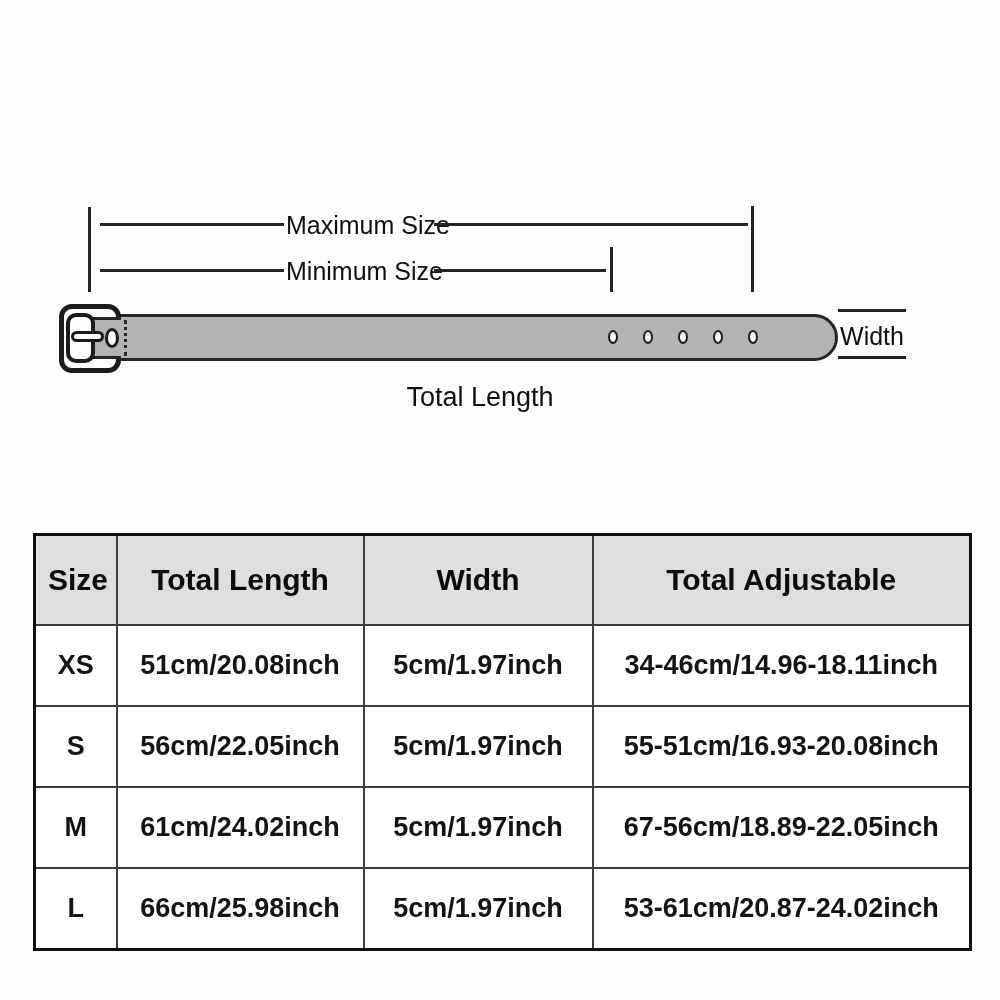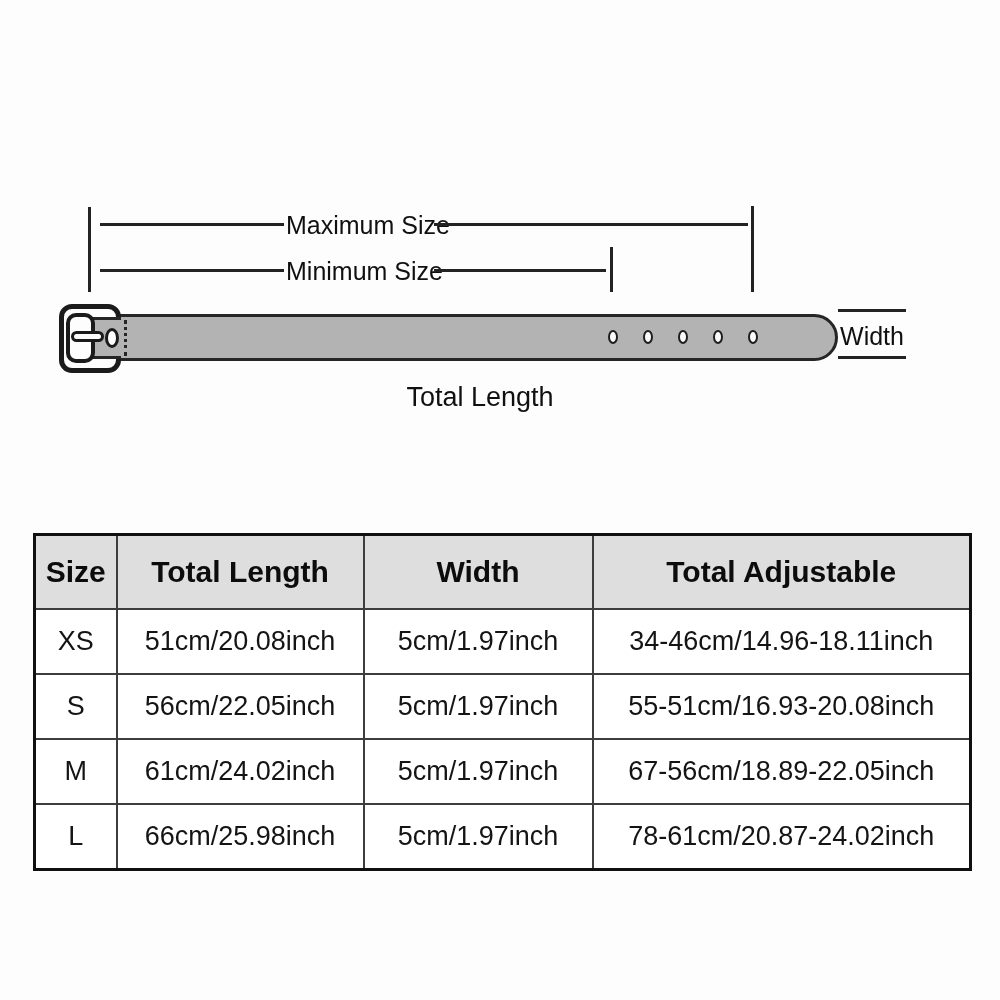--- a/index.html
+++ b/index.html
@@ -49,26 +49,26 @@
     background:#fdfdfd;border:3px solid #1b1b1b;border-radius:50%;box-sizing:border-box;
   }
   
   .size-table{
     position:absolute;left:33px;top:533px;width:936px;
     border-collapse:collapse;table-layout:fixed;background:#ffffff;
     border:3px solid #101010;
   }
   .size-table th,.size-table td{
     border:2px solid #3d3d3d;text-align:center;vertical-align:middle;
-    padding:4px;overflow:hidden;white-space:nowrap;
+    padding:12px;overflow:hidden;white-space:nowrap;
   }
   .size-table th{
     background:#dedede;font-size:30px;font-weight:bold;height:64px;color:#0c0c0c;
   }
-  .size-table td{font-size:27px;height:55px;color:#141414;}
+  .size-table td{font-size:27px;height:55px;color:#141414;font-weight:bold;}
   .col-size{width:82px;} .col-length{width:247px;}
   .col-width{width:229px;} .col-neck{width:378px;}
 </style>
 </head>
 <body>
 
 <div class="canvas">
 
   <div class="vline" style="left:88px;top:207px;height:85px;"></div>
 
@@ -134,18 +134,18 @@
       <tr>
         <td>M</td>
         <td>61cm/24.02inch</td>
         <td>5cm/1.97inch</td>
         <td>67-56cm/18.89-22.05inch</td>
       </tr>
       <tr>
         <td>L</td>
         <td>66cm/25.98inch</td>
         <td>5cm/1.97inch</td>
-        <td>78-61cm/20.87-24.02inch</td>
+        <td>53-61cm/20.87-24.02inch</td>
       </tr>
     </tbody>
   </table>
 
 </div>
 
 </body></html>

